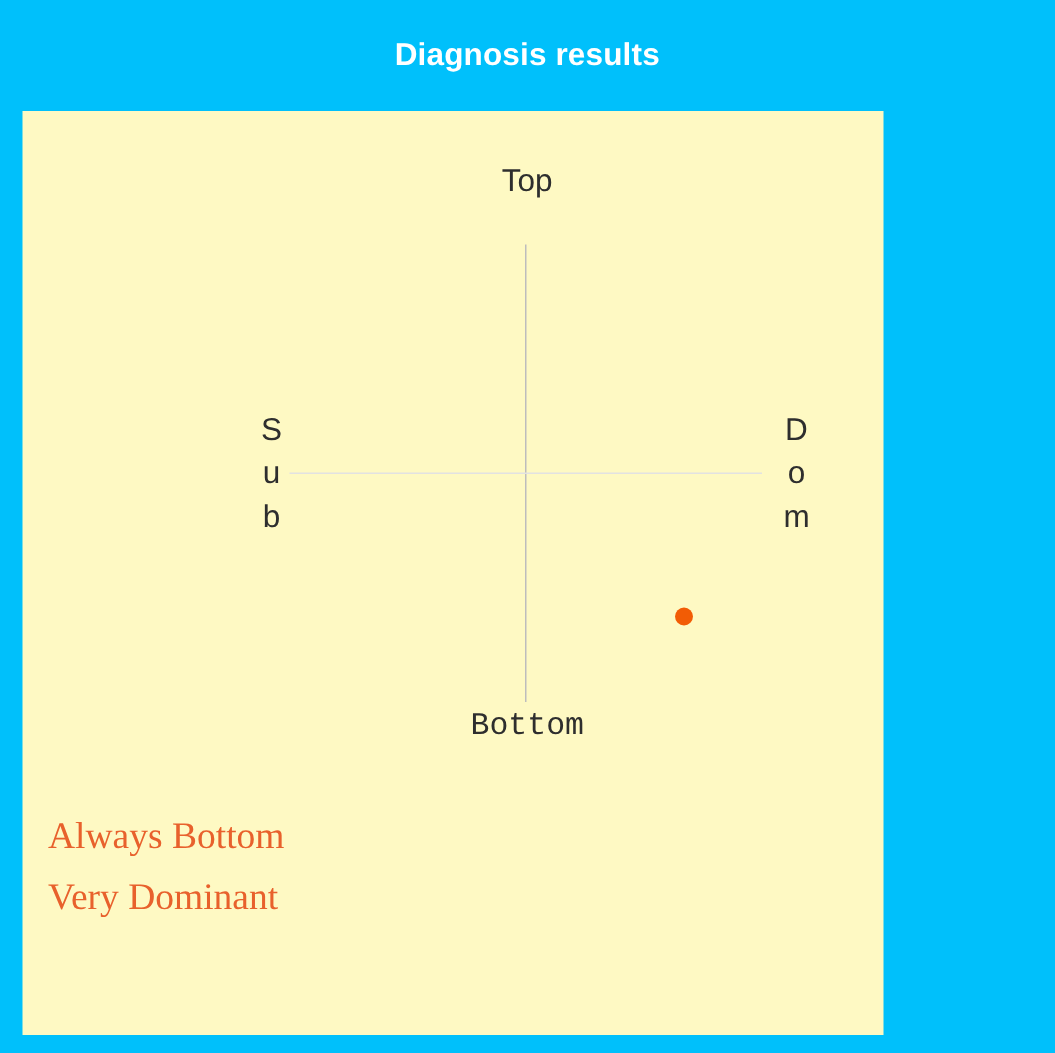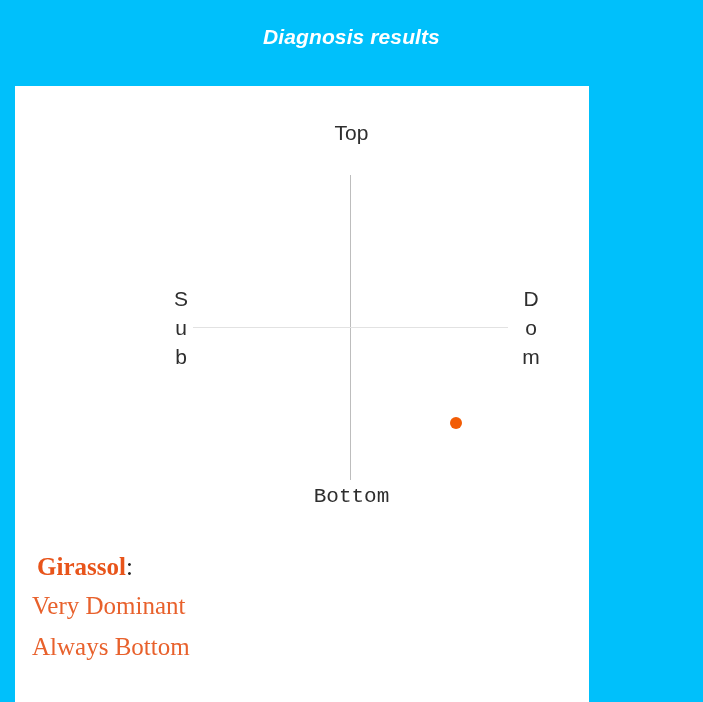--- a/index.html
+++ b/index.html
@@ -19,40 +19,39 @@
   
   #app-header {
     position: absolute;
     left: 0;
     top: 0;
     width: 703px;
     height: 74px;
     display: flex;
     align-items: center;
     justify-content: center;
-    font-style: italic;
   }
 
   #page-title {
     font-size: 21px;
     font-weight: bold;
     color: #ffffff;
     letter-spacing: 0.1px;
     line-height: 1;
     margin-top: -2px;
   }
 
   
   #result-card {
     position: absolute;
     left: 15px;
-    top: 86px;
+    top: 74px;
     width: 574px;
     height: 616px;
-    background: #ffffff;
+    background: #fef9c3;
   }
 
   
   #quadrant-chart {
     position: absolute;
     left: 0;
     top: 0;
     width: 673px;
     height: 430px;
   }
@@ -196,20 +195,17 @@
       <span>D</span>
       <span>o</span>
       <span>m</span>
     </div>
 
     <div id="data-point-girassol" style="left: 434.69px; top: 331.26px; background: rgb(242, 92, 5);"></div>
 
   </div>
 
   <div id="diagnosis-summary">
-    <div id="subject-line">
-      <span id="subject-name">Girassol</span><span id="subject-colon">:</span>
-    </div>
+    <div class="diagnosis-trait" id="trait-position">Always Bottom</div>
     <div class="diagnosis-trait" id="trait-dominance">Very Dominant</div>
-    <div class="diagnosis-trait" id="trait-position">Always Bottom</div>
   </div>
 
 </div>
 
 </body></html>

